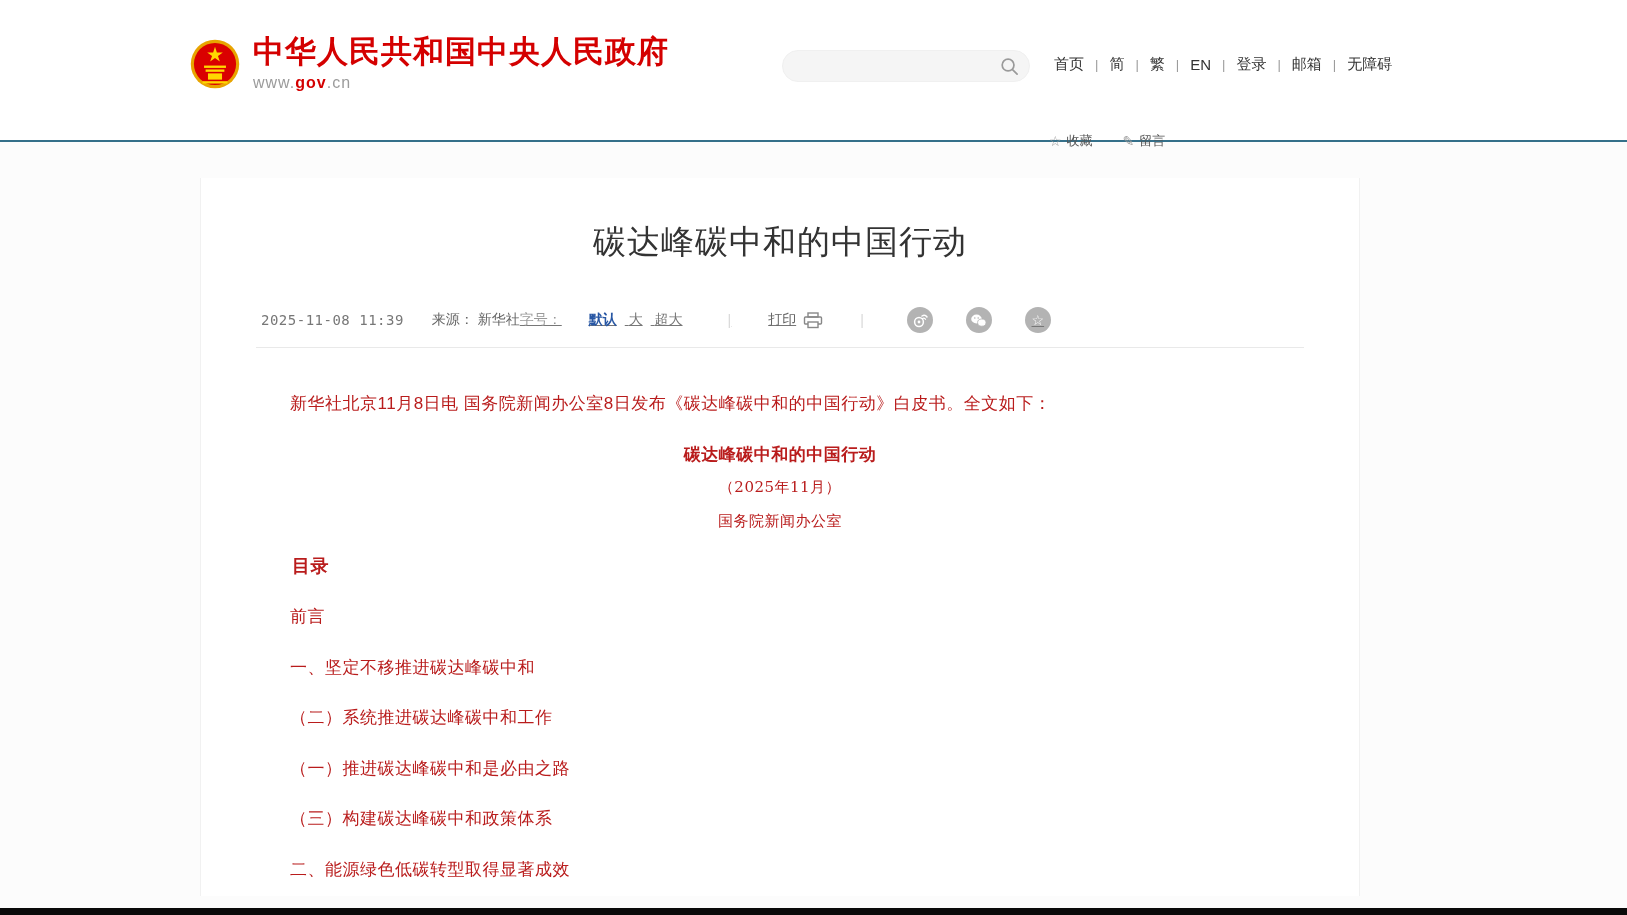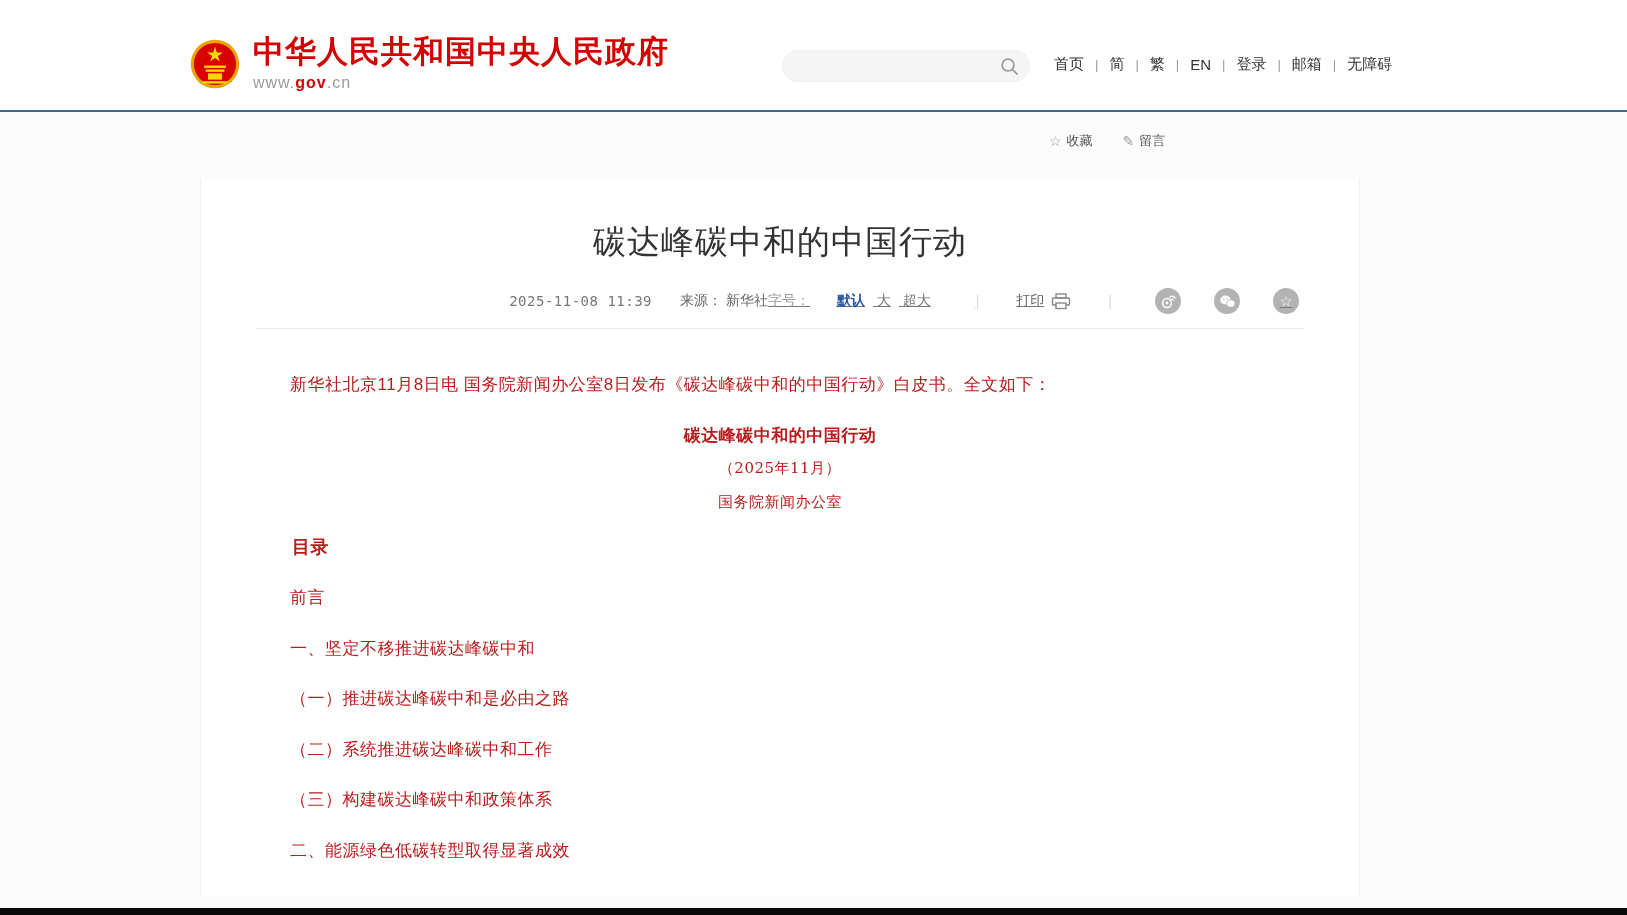--- a/index.html
+++ b/index.html
@@ -5,21 +5,21 @@
   * { box-sizing: border-box; }
   html,body { margin:0; padding:0; }
   body {
     width:1627px; height:915px;
     background:#fcfcfc;
     font-family:"Liberation Sans", sans-serif;
     position:relative; overflow:hidden;
   }
 
   
-  .site-header { height:110px; background:#ffffff; position:relative; }
+  .site-header { height:140px; background:#ffffff; position:relative; }
   .brand { position:absolute; left:190px; top:36px; display:flex; align-items:center; gap:13px; }
   .emblem { width:50px; height:54px; flex:0 0 auto; }
   .site-title { font-size:31px; font-weight:bold; color:#d40000; letter-spacing:1px; line-height:1.05; }
   .site-url { font-size:16px; color:#9b9b9b; margin-top:5px; letter-spacing:1px; }
   .site-url .hl { color:#d40000; font-weight:bold; }
 
   .searchbox { position:absolute; left:782px; top:50px; width:248px; height:32px;
     background:#f5f5f5; border:1px solid #f0f0f0; border-radius:16px; }
   .searchbox input { position:absolute; left:14px; top:0; width:195px; height:30px;
     border:none; background:transparent; outline:none; font-size:14px; color:#333; }
@@ -37,21 +37,21 @@
     font-size:13px; color:#555; }
   .quickbar .q-item { display:flex; align-items:center; gap:5px; cursor:pointer; }
   .quickbar .glyph { color:#999; font-size:14px; }
 
   
   .card { position:absolute; left:200px; top:178px; width:1160px; bottom:19px;
     background:#ffffff; border-left:1px solid #f1f1f1; border-right:1px solid #f1f1f1; }
   .article-title { margin:42px 40px 0; text-align:center; font-size:33px; font-weight:500;
     color:#333; letter-spacing:1px; }
 
-  .meta-row { margin:23px 60px 0 60px; display:flex; justify-content:flex-end;
+  .meta-row { margin:42px 60px 0 60px; display:flex; justify-content:flex-start;
     align-items:center; font-size:14px; color:#777; }
   .meta-left { display:flex; align-items:center; gap:28px; }
   .meta-date { font-family:"DejaVu Sans Mono", monospace; font-size:14px; color:#777; letter-spacing:0.5px; }
   .meta-source { color:#666; }
   .meta-right { display:flex; align-items:center; gap:27px;text-decoration:underline; }
   .fs-label { color:#999; }
   .fs-opt { color:#777; cursor:pointer; margin-right:8px; }
   .fs-opt.active { color:#2857a4; font-weight:bold; }
   .tool-sep { color:#d8d8d8; margin:0 10px; }
   .print-group { display:flex; align-items:center; gap:7px; color:#666; cursor:pointer; }
@@ -182,21 +182,21 @@
   <hr class="meta-divider">
 
   <div class="article-body">
     <p>新华社北京11月8日电 国务院新闻办公室8日发布《碳达峰碳中和的中国行动》白皮书。全文如下：</p>
     <p class="center blue doc-title">碳达峰碳中和的中国行动</p>
     <p class="center blue kai">（2025年11月）</p>
     <p class="center blue kai">国务院新闻办公室</p>
     <p class="toc-head">目录</p>
     <p>前言</p>
     <p>一、坚定不移推进碳达峰碳中和</p>
+    <p>（二）系统推进碳达峰碳中和工作</p>
     <p>（一）推进碳达峰碳中和是必由之路</p>
-    <p>（二）系统推进碳达峰碳中和工作</p>
     <p>（三）构建碳达峰碳中和政策体系</p>
     <p>二、能源绿色低碳转型取得显著成效</p>
 
   </div>
 </article>
 
 <div class="bottom-bar"></div>
 
 </body></html>

